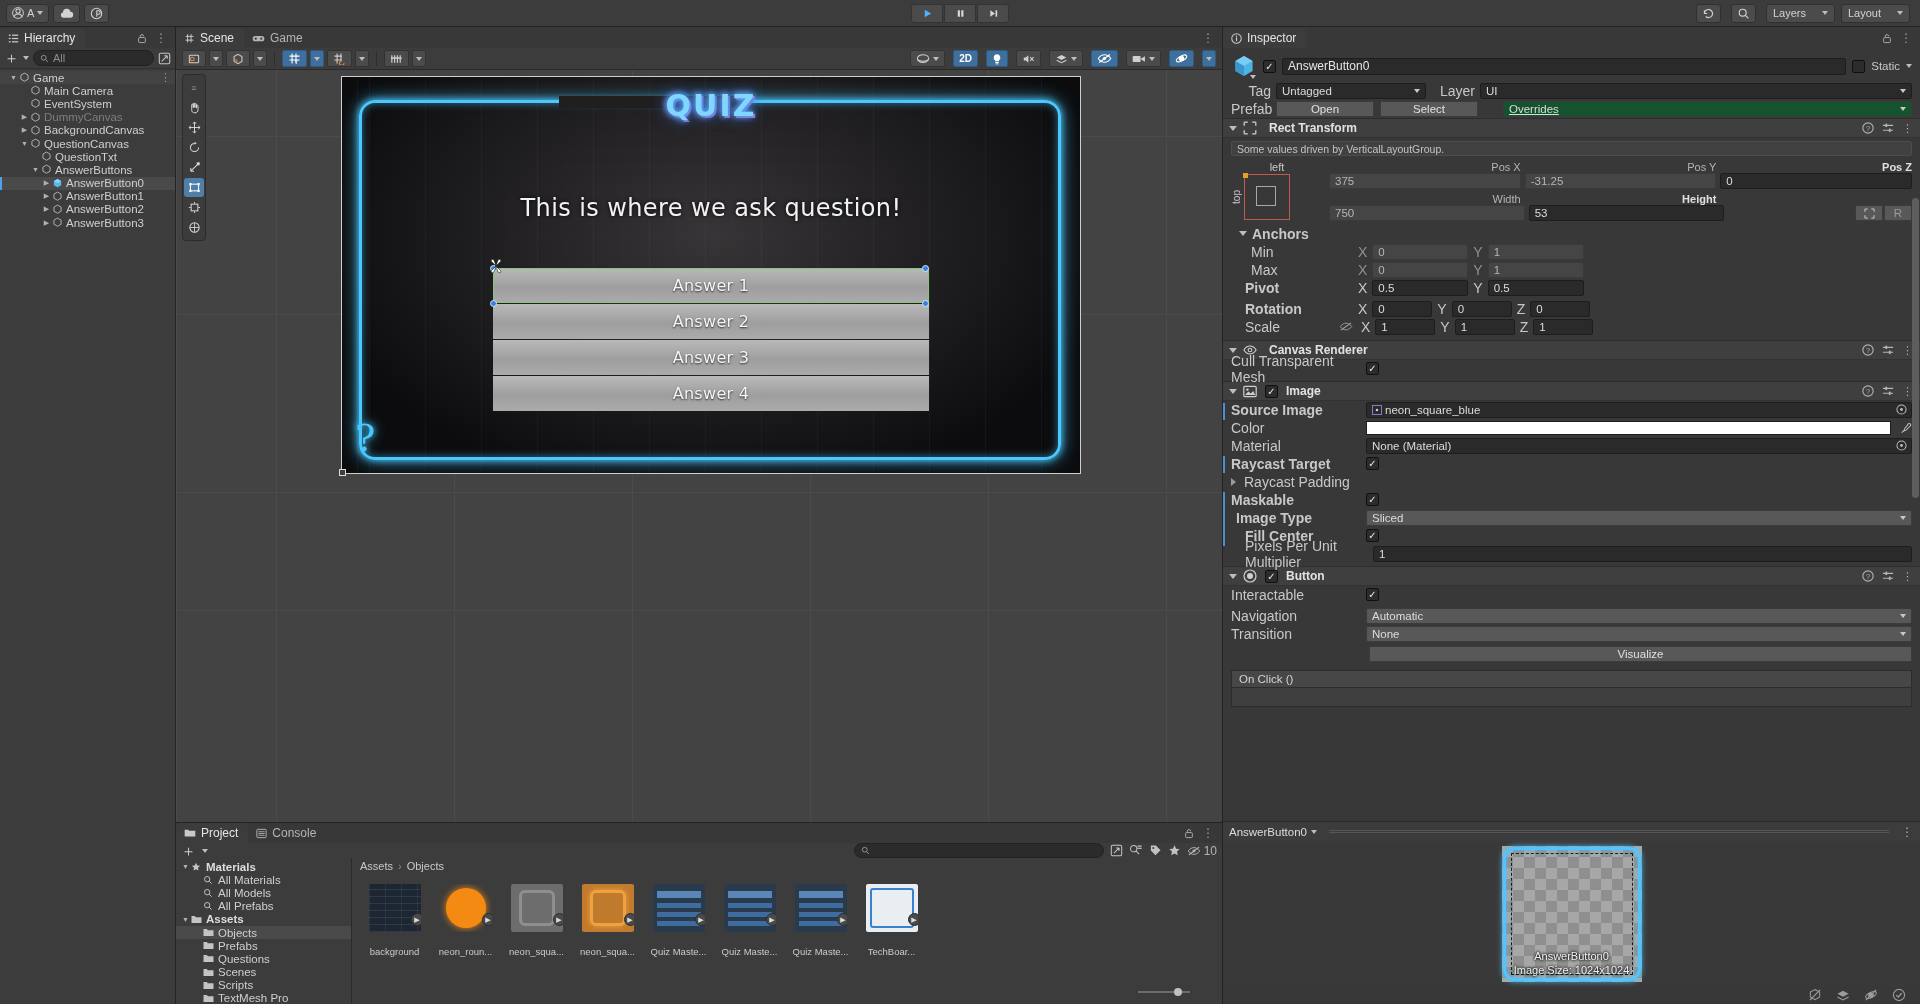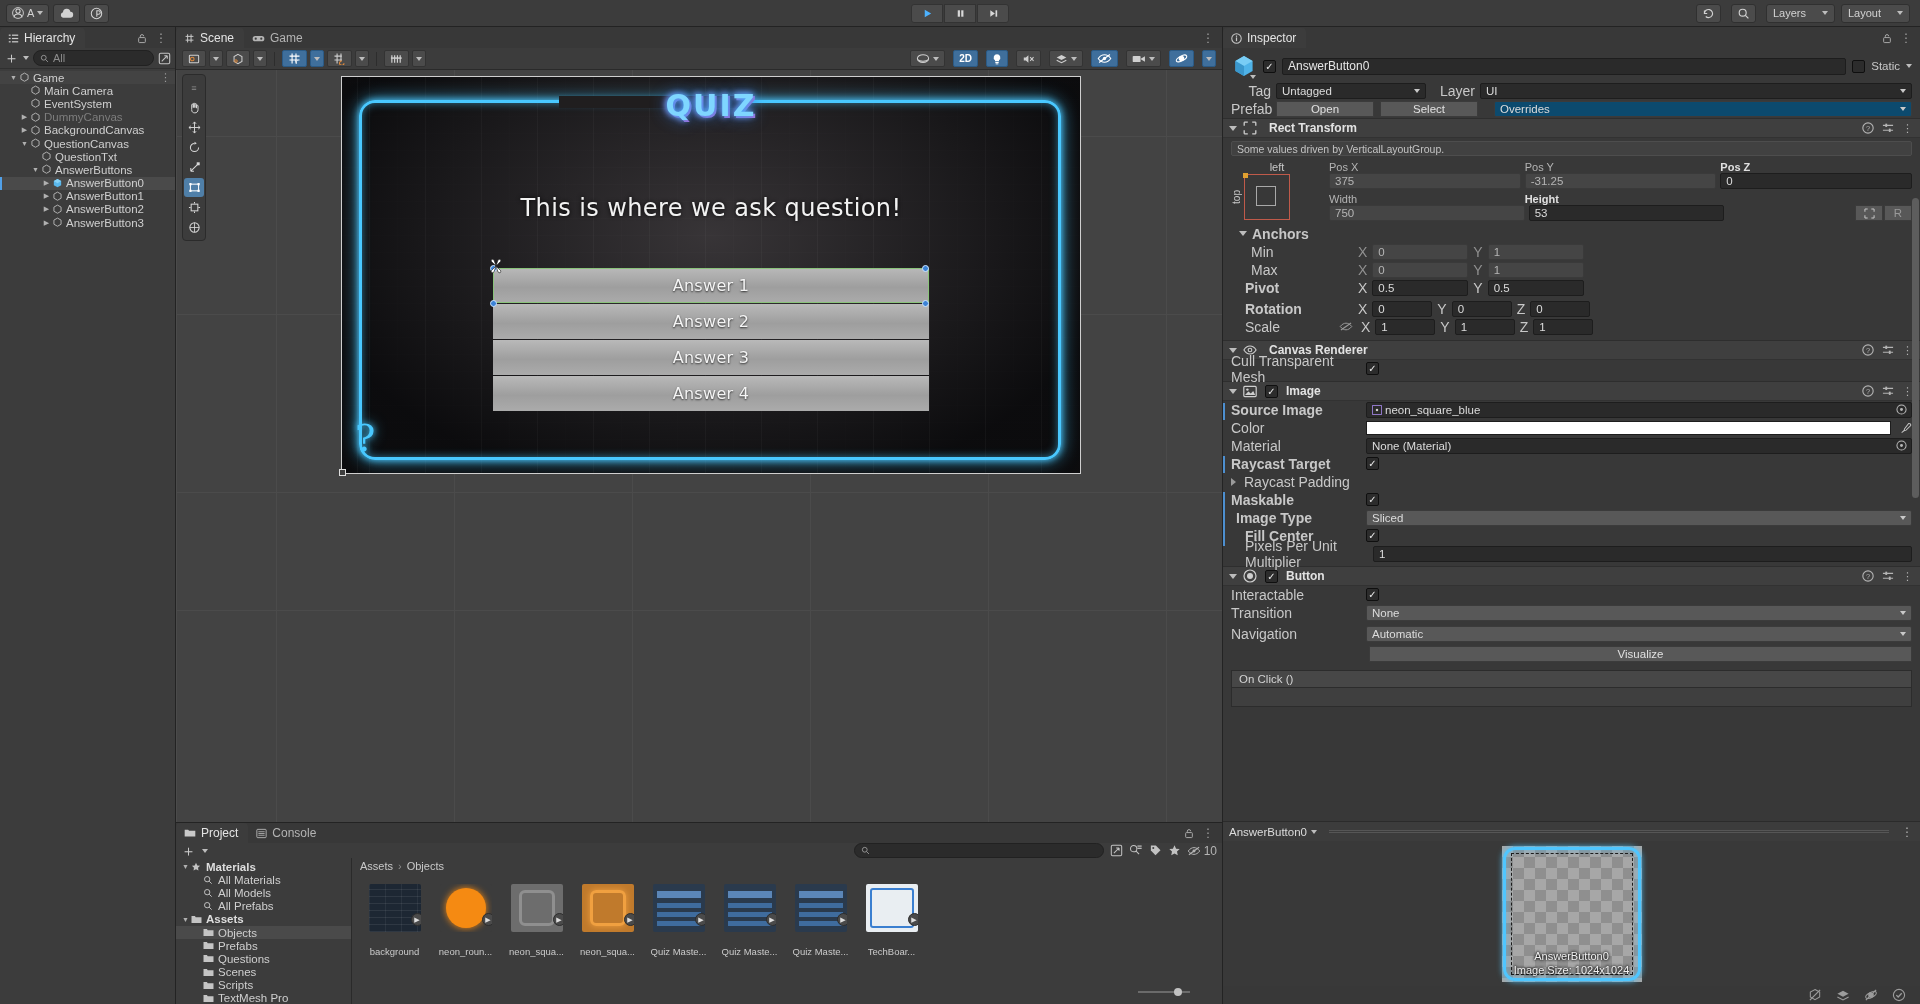--- a/index.html
+++ b/index.html
@@ -968,21 +968,21 @@
       </div>
 
       <div class="irow">
         <span class="ilabel" style="width:40px;text-align:right;">Prefab</span>
         <div class="btn3" style="width:98px;">
             <span>Open</span>
           </div>
         <div class="btn3" style="width:98px;margin-left:1px;">
             <span>Select</span>
           </div>
-        <div class="ifield" style="flex:1;margin-left:11px;background:#0c4a6e;border-color:#3b3b3b;">
+        <div class="ifield" style="flex:1;margin-left:20px;background:#14532d;border-color:#3b3b3b;text-decoration:underline;">
           <span>Overrides</span>
             <span class="dd"></span>
         </div>
       </div>
 
       <div class="comp-head">
         <span class="arrowdown"></span>
         <svg width="14" height="14" viewBox="0 0 14 14">
             <path d="M1.2 1.2h3.6M1.2 1.2v3.6M12.8 1.2H9.2M12.8 1.2v3.6M1.2 12.8h3.6M1.2 12.8V9.2M12.8 12.8H9.2M12.8 12.8V9.2" stroke="#cfcfcf" stroke-width="1.3" fill="none"></path>
           </svg>
@@ -1014,21 +1014,21 @@
           <div style="font-size:11px;color:#c8c8c8;text-align:center;margin-bottom:1px;">left</div>
           <div style="display:flex;align-items:center;gap:2px;">
             <div style="writing-mode:vertical-rl;transform:rotate(180deg);font-size:10px;color:#c8c8c8;">top</div>
             <div class="anchor-widget" style="border-color:#c05a4a;">
               <div style="position:absolute;left:11px;top:11px;width:20px;height:20px;border:1px solid #a8a8a8;"></div>
               <div style="position:absolute;left:-2.5px;top:-2.5px;width:5px;height:5px;background:#e0a030;"></div>
             </div>
           </div>
         </div>
 
-        <div style="flex:1;">
+        <div style="flex:1;text-align:right;">
           <div style="display:flex;gap:4px;">
             <div style="flex:1;">
                 <div style="font-size:11px;color:#b4b4b4;">Pos X</div>
               </div>
             <div style="flex:1;">
                 <div style="font-size:11px;color:#b4b4b4;">Pos Y</div>
               </div>
             <div style="flex:1;">
                 <div style="font-size:11px;color:#e0e0e0;font-weight:bold;">Pos Z</div>
               </div>
@@ -1309,35 +1309,35 @@
                 <rect x="7.4" y="7.2" width="2" height="3.6" fill="#b4b4b4"></rect>
               </svg>
             </span>
           <span style="letter-spacing:1px;">⋮</span>
         </span>
       </div>
       <div class="irow">
         <span class="ilabel" style="width:130px;">Interactable</span>
         <div class="chk">✓</div>
       </div>
+      <div class="irow" style="margin-top:4px;">
+        <span class="ilabel" style="width:130px;">Navigation</span>
+        <div class="ifield" style="flex:1;background:#585858;border-color:#3b3b3b;">
+          <span>Automatic</span>
+            <span class="dd"></span>
+        </div>
+      </div>
       <div class="irow">
         <span class="ilabel" style="width:130px;">Transition</span>
         <div class="ifield" style="flex:1;background:#585858;border-color:#3b3b3b;">
           <span></span>
           <span>None</span>
             <span class="dd"></span>
         </div>
       </div>
-      <div class="irow" style="margin-top:4px;">
-        <span class="ilabel" style="width:130px;">Navigation</span>
-        <div class="ifield" style="flex:1;background:#585858;border-color:#3b3b3b;">
-          <span>Automatic</span>
-            <span class="dd"></span>
-        </div>
-      </div>
       <div class="irow" style="margin-top:3px;">
         <span style="width:133px;"></span>
         <div class="btn3" style="flex:1;">
             <span>Visualize</span>
           </div>
       </div>
 
       <div style="margin:8px 8px 0 8px;border:1px solid #2c2c2c;">
         <div style="height:17px;background:#474747;display:flex;align-items:center;padding:0 7px;border-bottom:1px solid #2c2c2c;">
           <span style="font-size:11.5px;color:#d4d4d4;">On Click ()</span>

